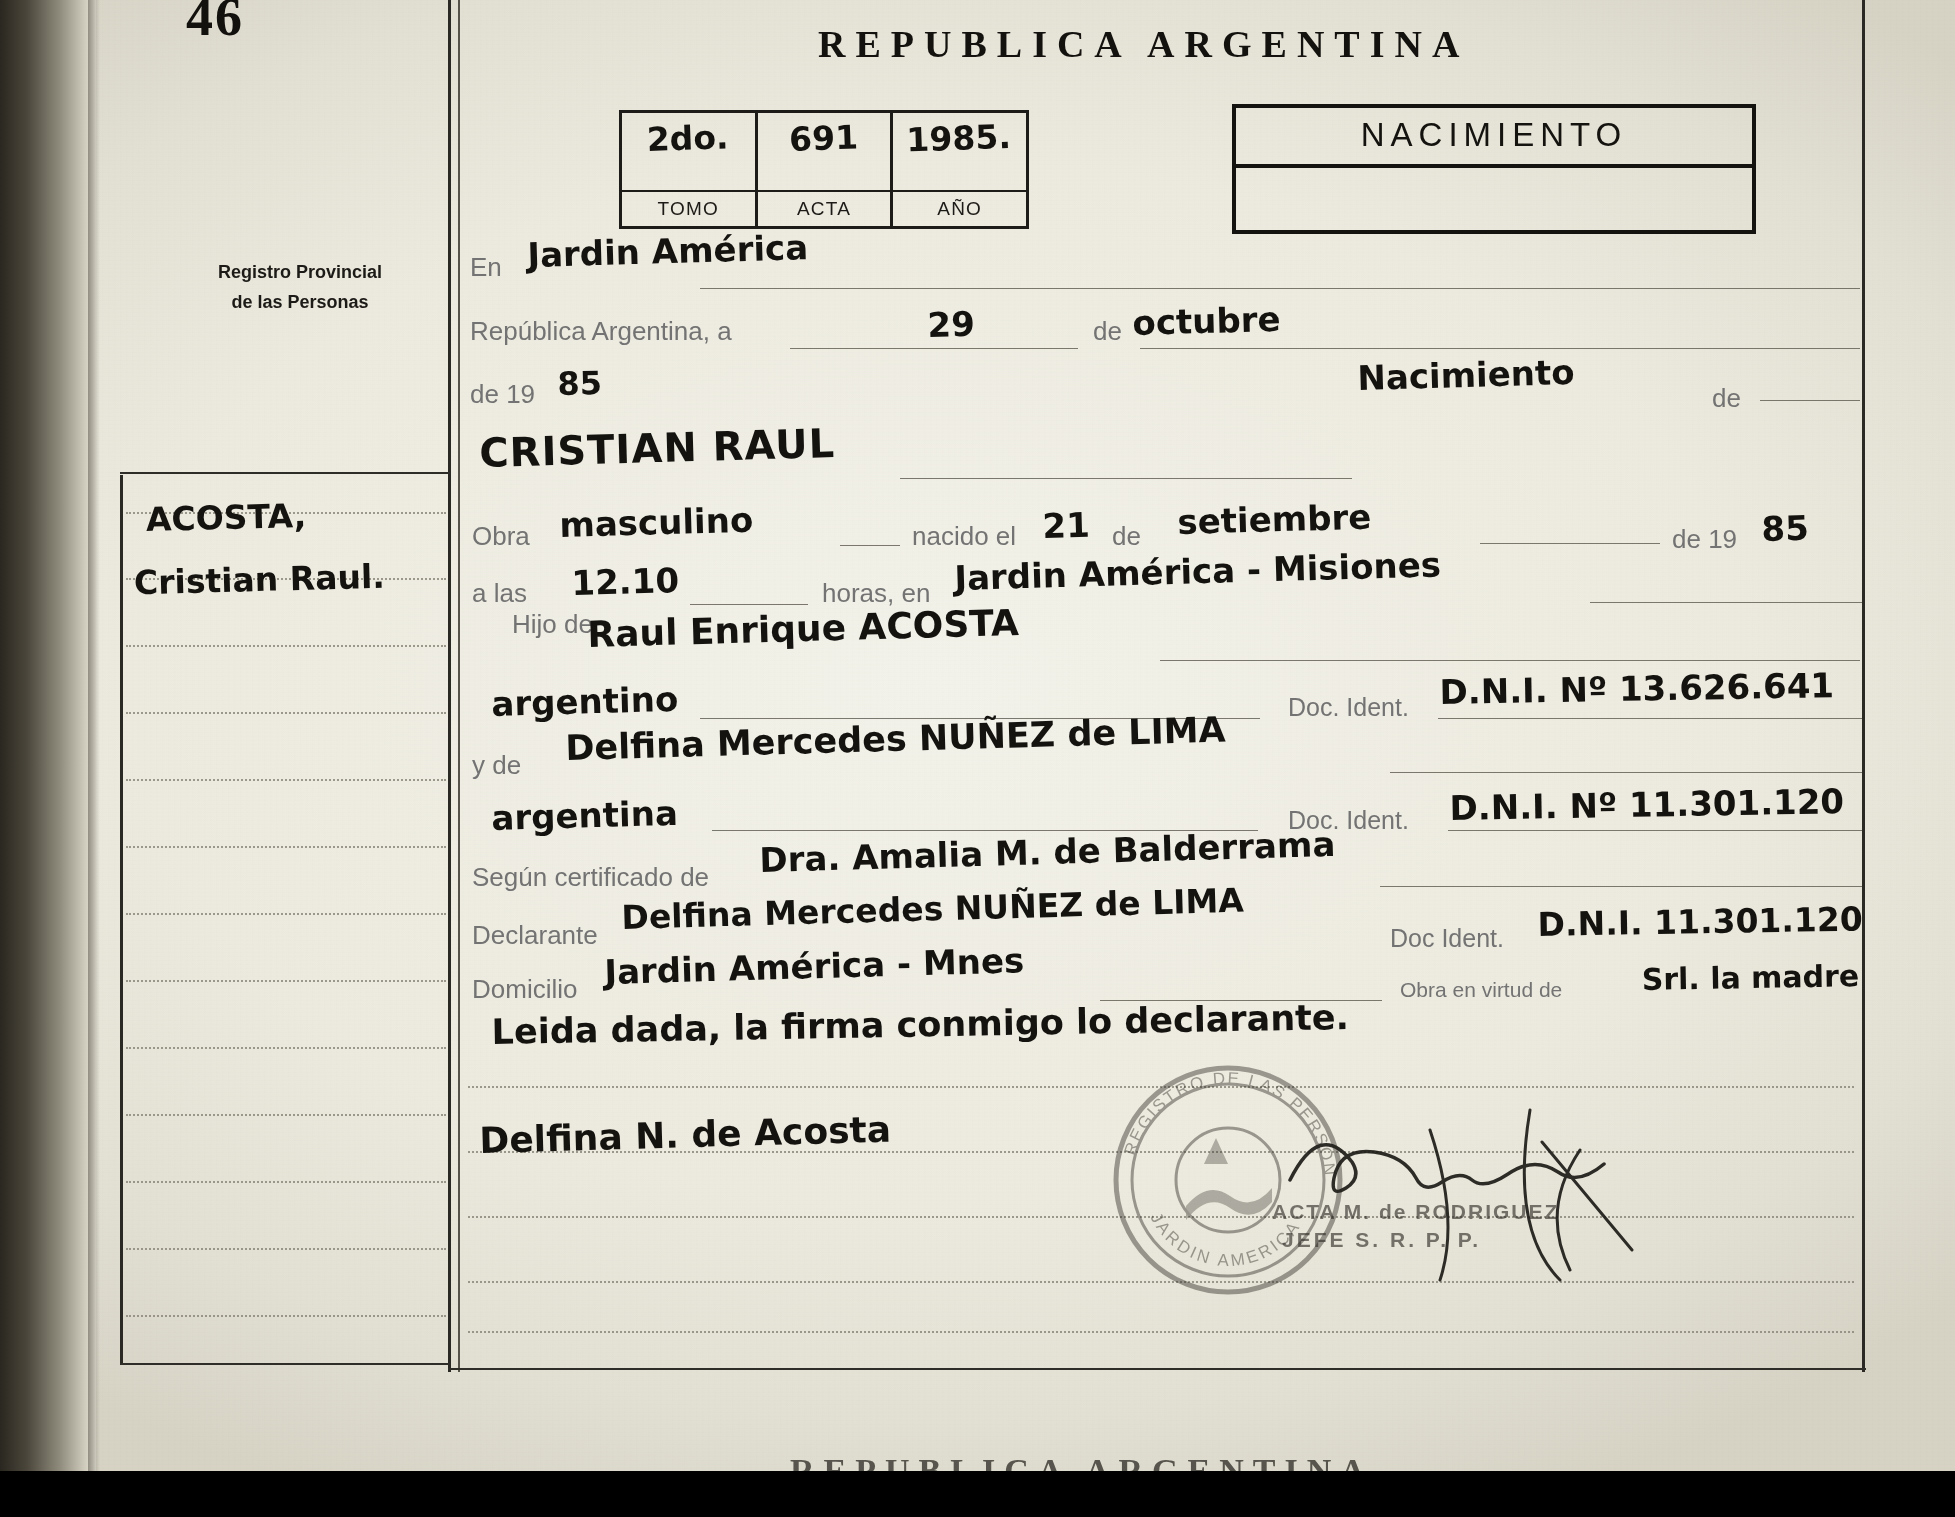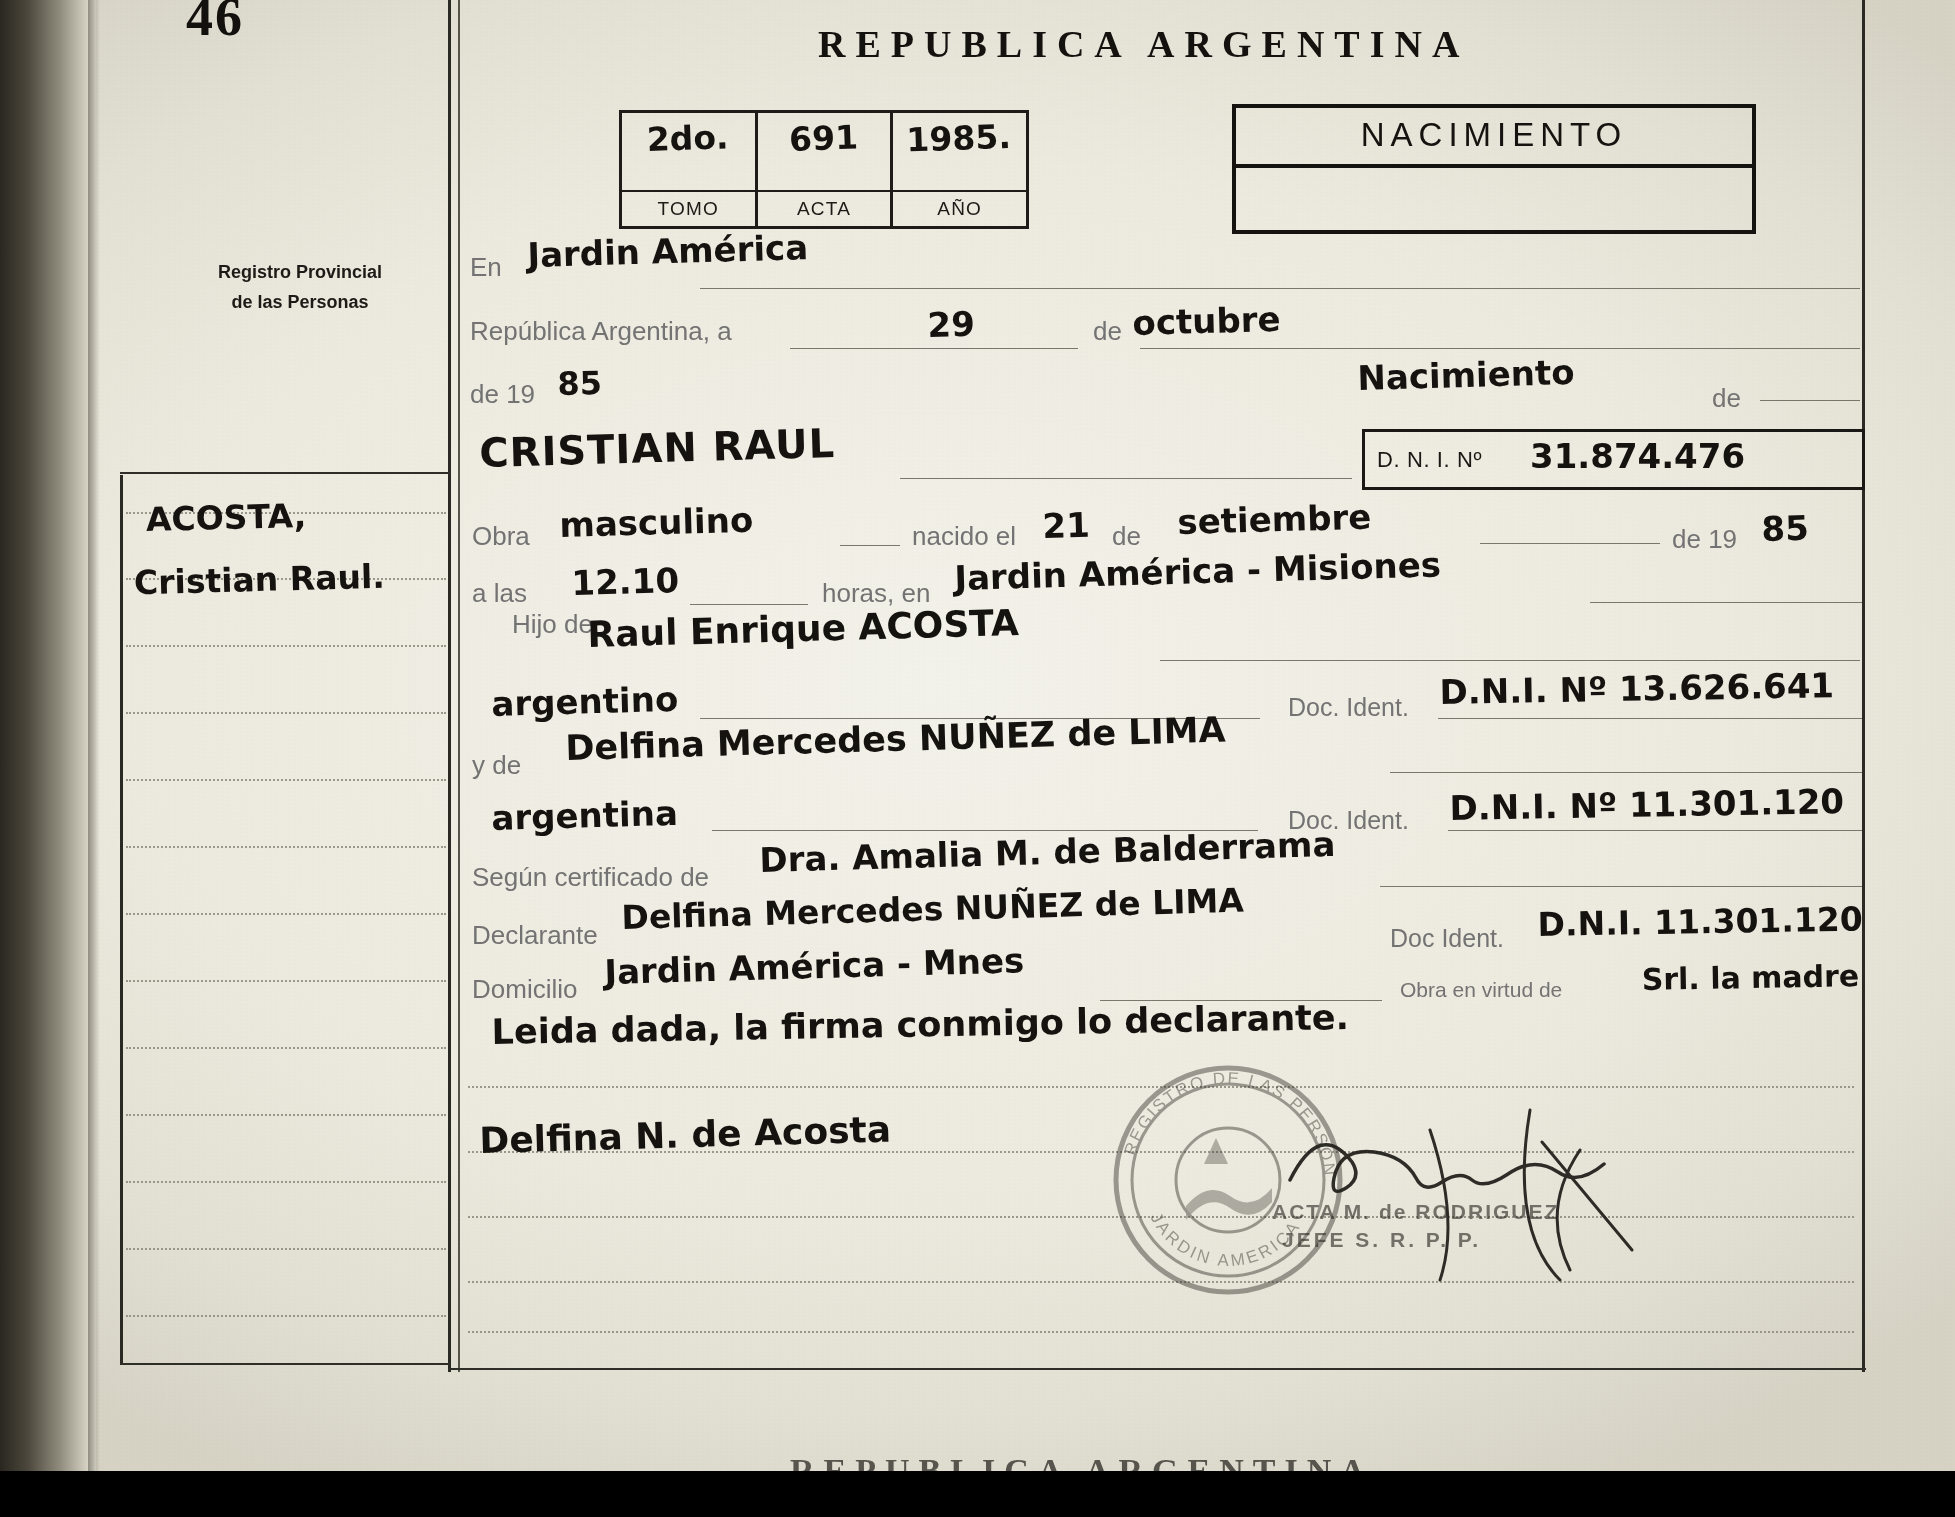--- a/index.html
+++ b/index.html
@@ -377,24 +377,20 @@
   <div class="thinline" style="left:1140px; top:348px; width:720px;"></div>
 
   <div class="printed" style="left:470px; top:379px; font-size:26px;">de 19</div>
   <div class="hand slant" style="left:558px; top:365px; font-size:32px;">85</div>
   <div class="hand slant" style="left:1358px; top:358px; font-size:34px;">Nacimiento</div>
   <div class="printed" style="left:1712px; top:383px; font-size:26px;">de</div>
   <div class="thinline" style="left:1760px; top:400px; width:100px;"></div>
 
   <div class="hand slant" style="left:480px; top:430px; font-size:40px; letter-spacing:1px;">CRISTIAN RAUL</div>
   <div class="thinline" style="left:900px; top:478px; width:452px;"></div>
-  <div id="dni-box">
-    <div id="dni-label">D. N. I.  Nº</div>
-    <div id="dni-value" class="hand">31.874.476</div>
-  </div>
 
   <div class="printed" style="left:472px; top:521px; font-size:26px;">Obra</div>
   <div class="hand slant" style="left:560px; top:505px; font-size:34px;">masculino</div>
   <div class="thinline" style="left:840px; top:545px; width:60px;"></div>
   <div class="printed" style="left:912px; top:521px; font-size:26px;">nacido el</div>
   <div class="hand slant" style="left:1043px; top:506px; font-size:34px;">21</div>
   <div class="printed" style="left:1112px; top:521px; font-size:26px;">de</div>
   <div class="hand slant" style="left:1178px; top:502px; font-size:34px;">setiembre</div>
   <div class="thinline" style="left:1480px; top:543px; width:180px;"></div>
   <div class="printed" style="left:1672px; top:524px; font-size:26px;">de 19</div>

